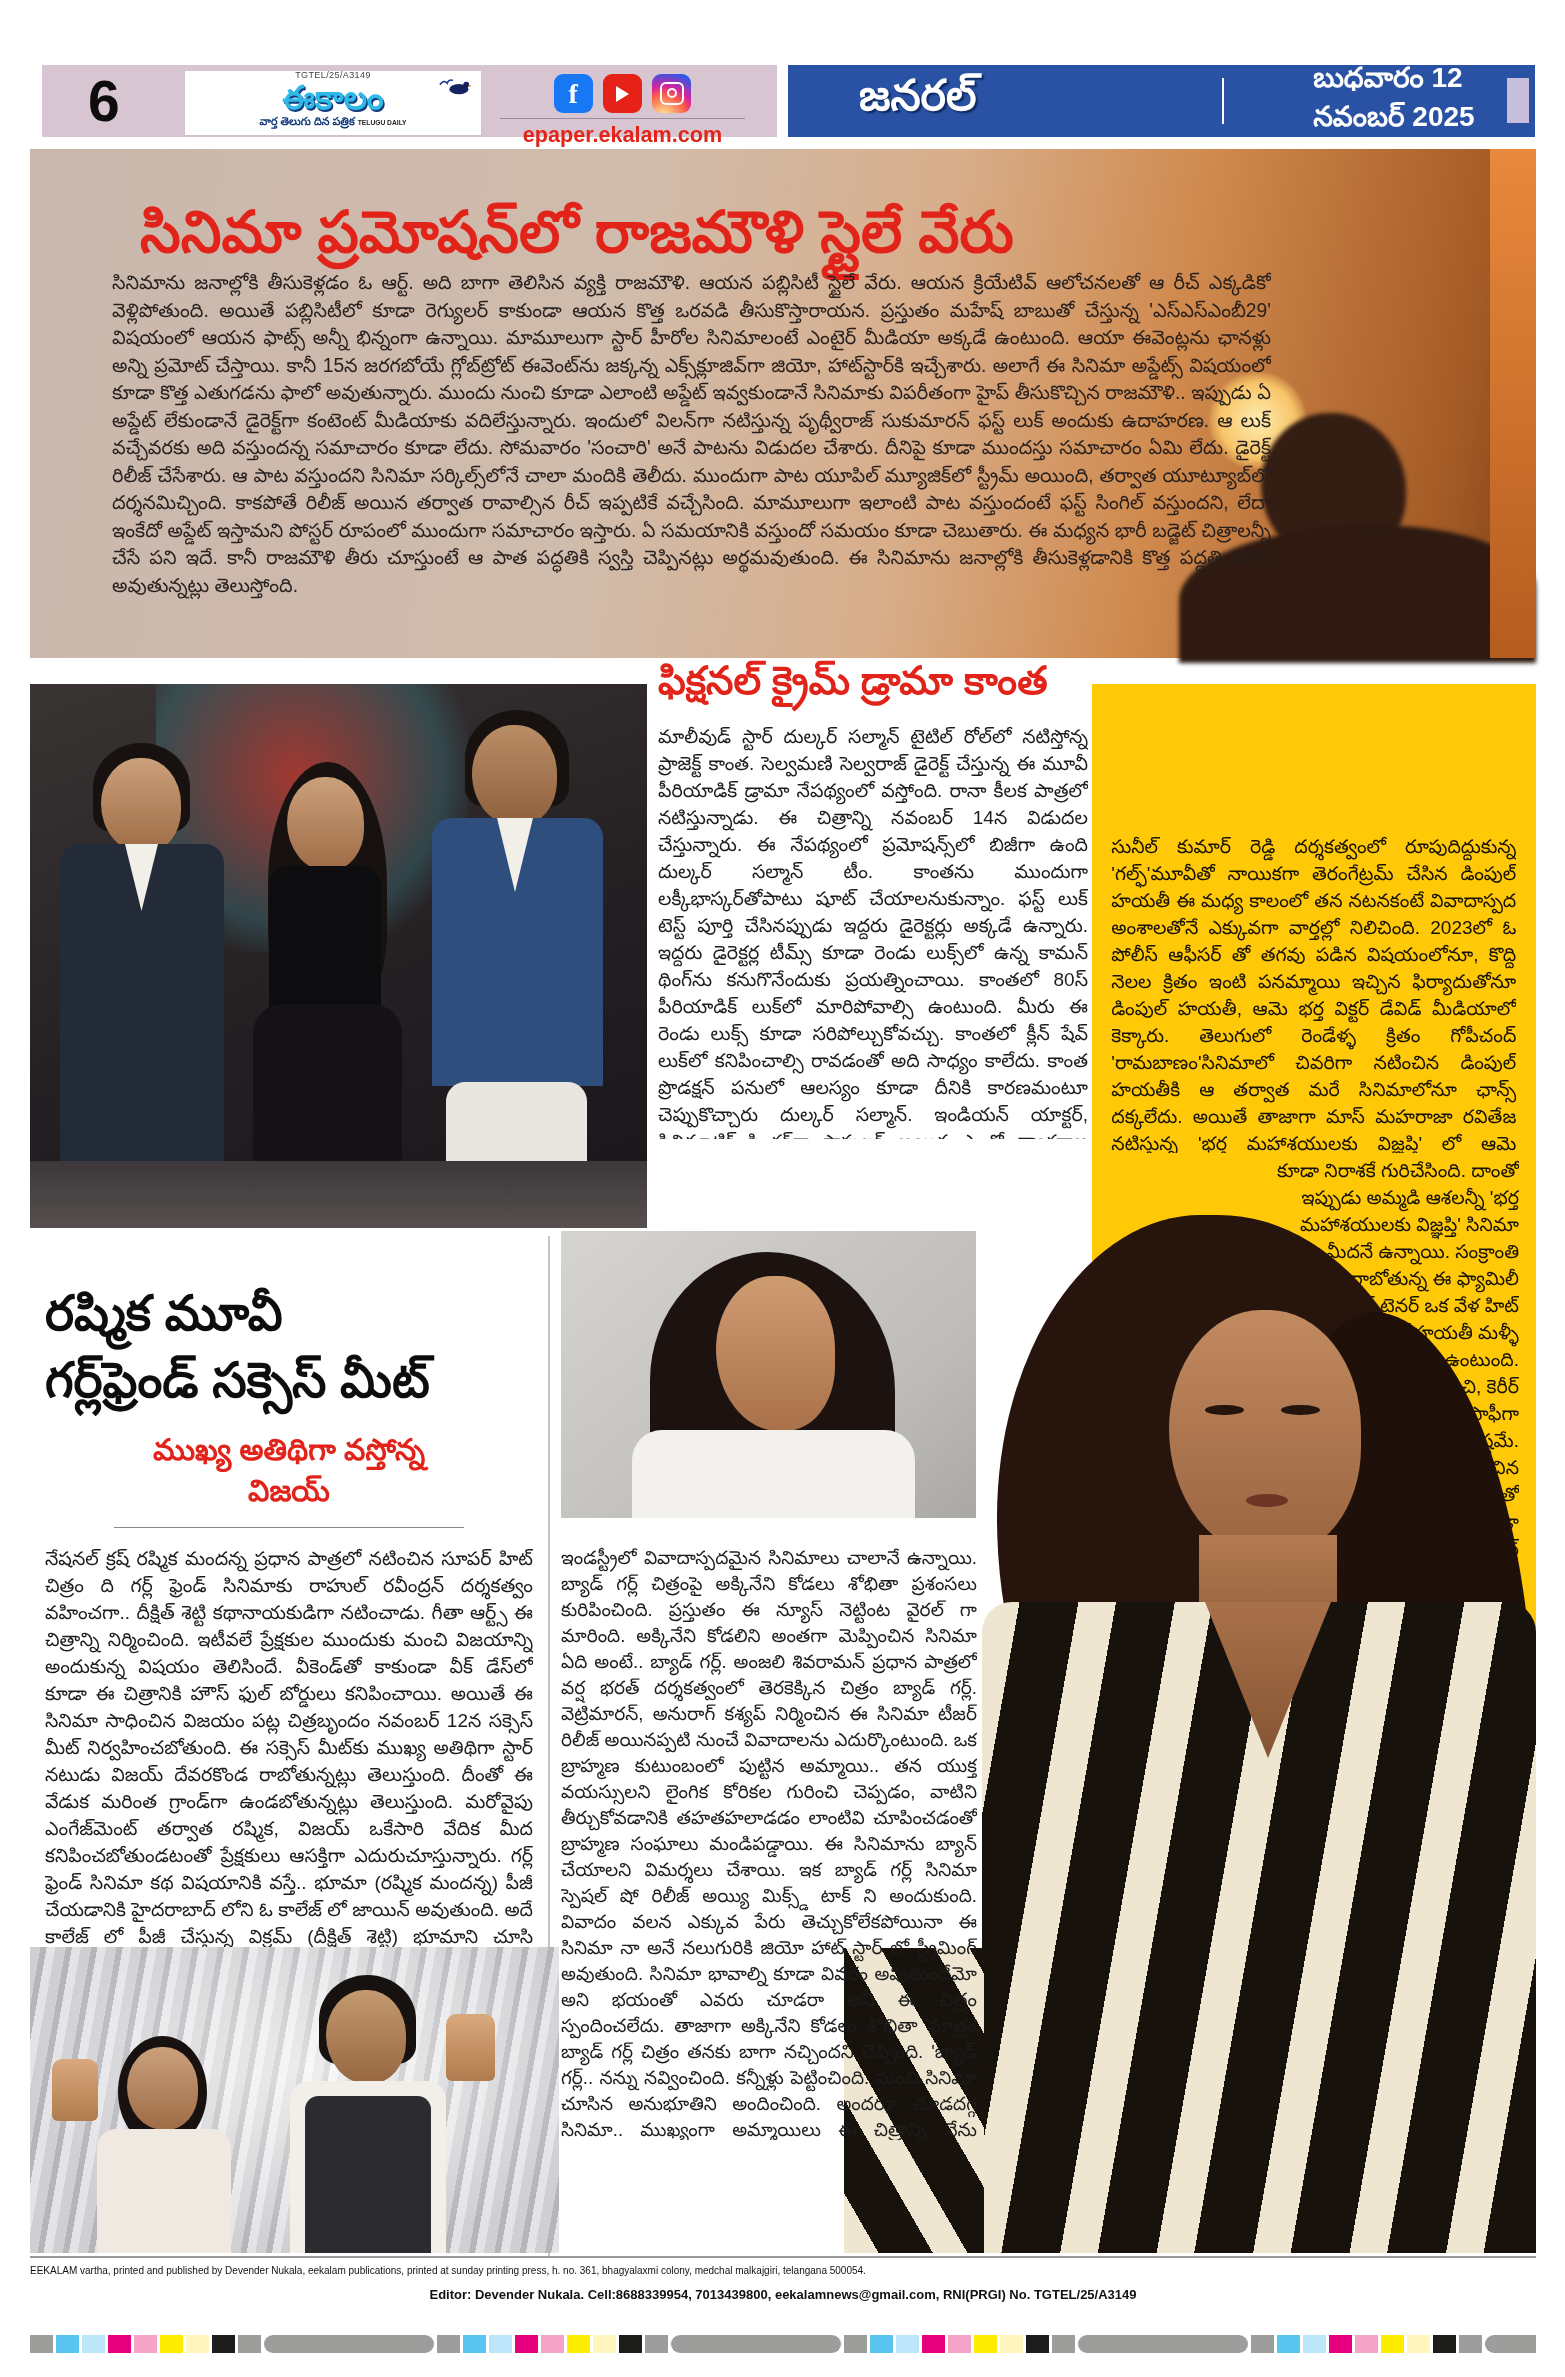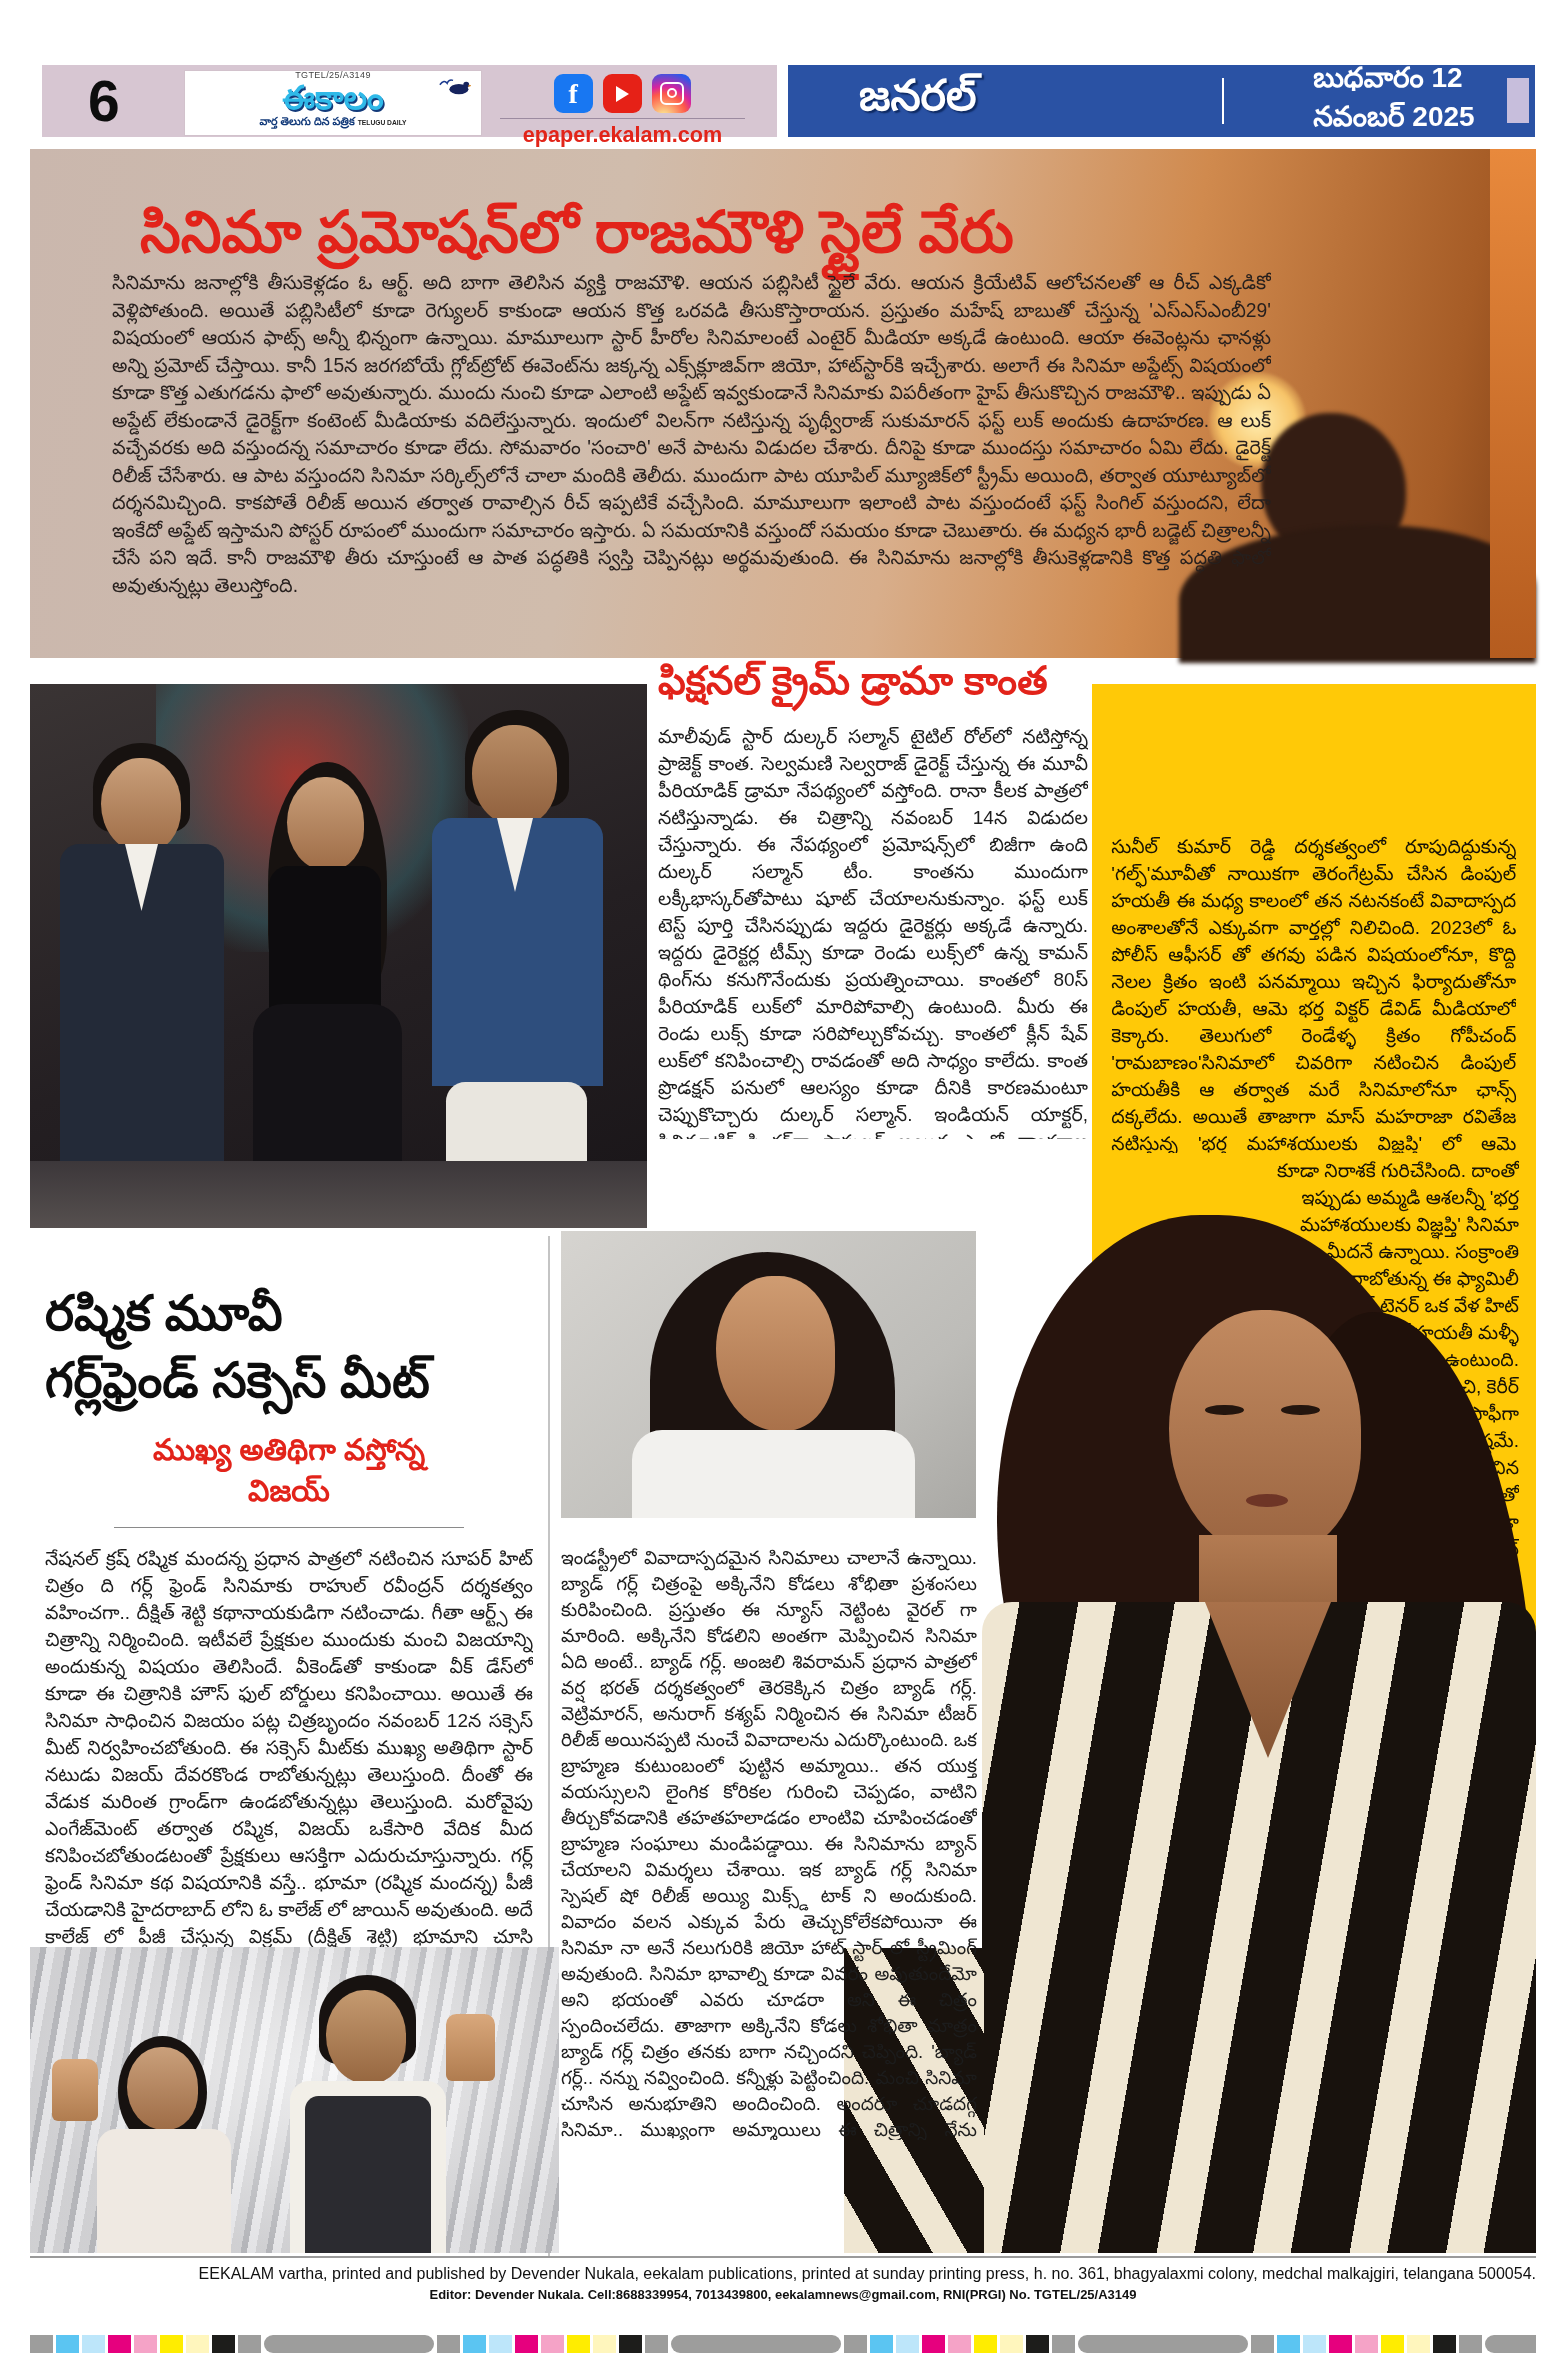--- a/index.html
+++ b/index.html
@@ -106,21 +106,21 @@
 
   
   .rv-photo{left:30px;top:1947px;width:529px;height:306px;overflow:hidden;
      background:repeating-linear-gradient(100deg,#d8d8da 0 10.4px,#b8b9bd 10.4px 16.4px,#efeff1 16.4px 25px);}
   .rv-glow{position:absolute;left:0;top:0;width:100%;height:100%;
      background:radial-gradient(ellipse at 55% 40%,rgba(255,255,255,.55),rgba(160,160,165,.15) 70%);}
   .rv-hand{position:absolute;border-radius:10.4px 10.4px 6px 6px;background:linear-gradient(#d9a87c,#b07c4f);}
 
   
   .footrule{left:30px;top:2256px;width:1506px;height:1.5px;background:#9a9a9a;}
-  .foot1{left:30px;top:2265px;width:1506px;text-align:right;font-size:16px;color:#111;}
+  .foot1{left:30px;top:2265px;width:1506px;text-align:left;font-size:10px;color:#111;}
   .foot2{left:30px;top:2287px;width:1506px;text-align:center;font-size:13px;font-weight:700;color:#111;}
   .calib{left:30px;top:2335px;width:1506px;height:18px;display:flex;gap:3px;overflow:hidden;}
   .swatch{width:23px;height:18px;flex:0 0 auto;}
   .swatch.long{width:170px;border-radius:9px;}
 </style>
 </head>
 <body>
 
 <div class="sheet">
 

